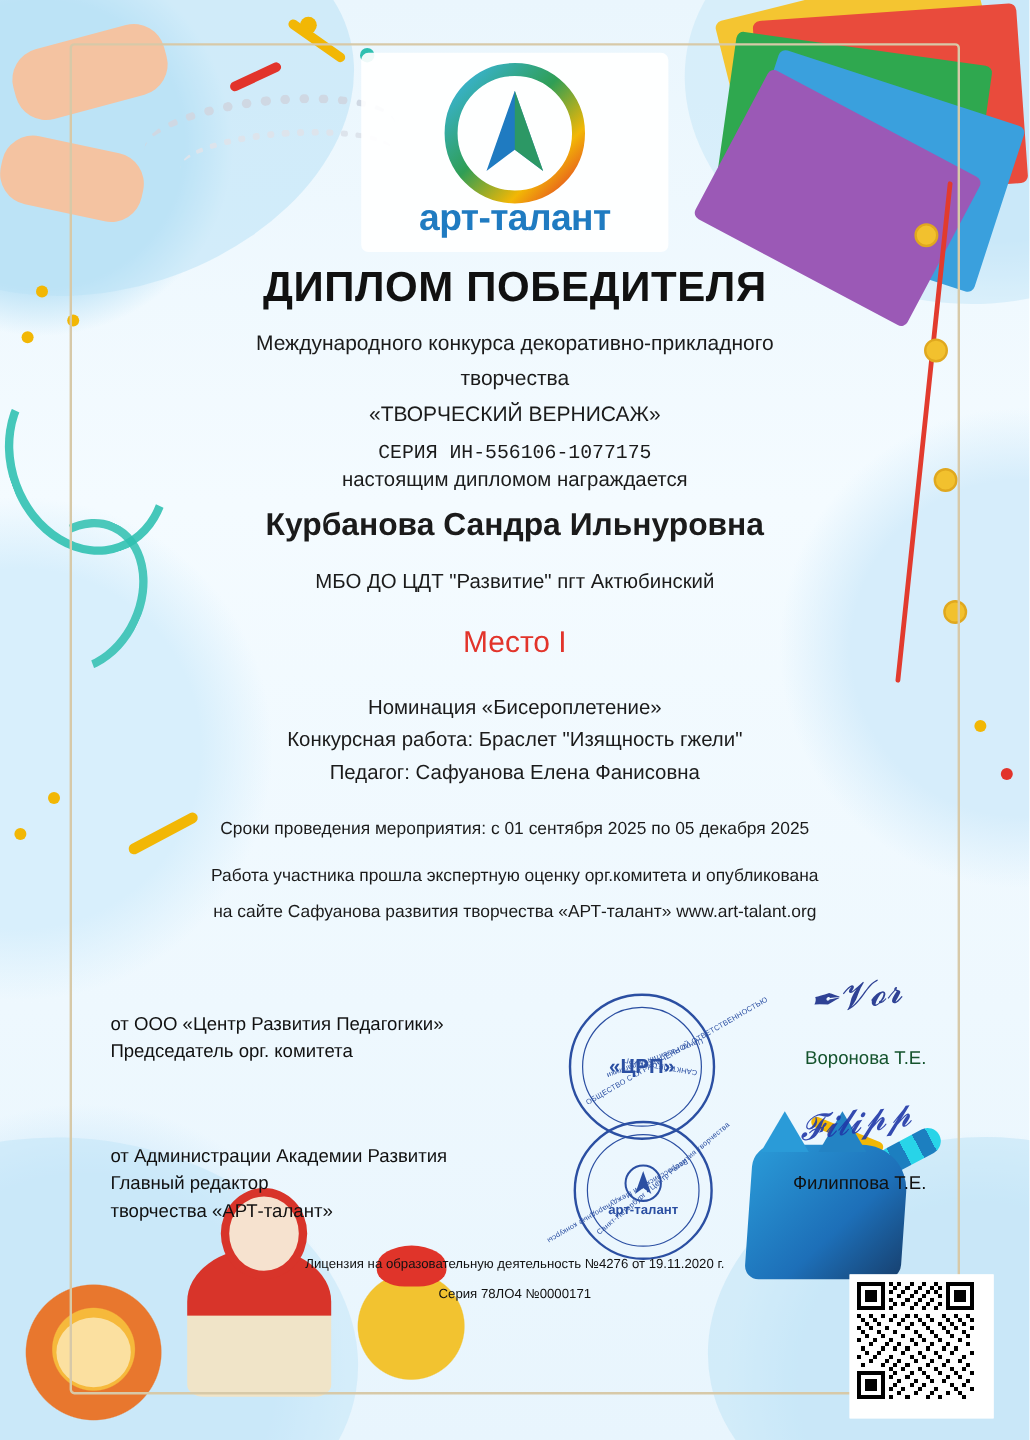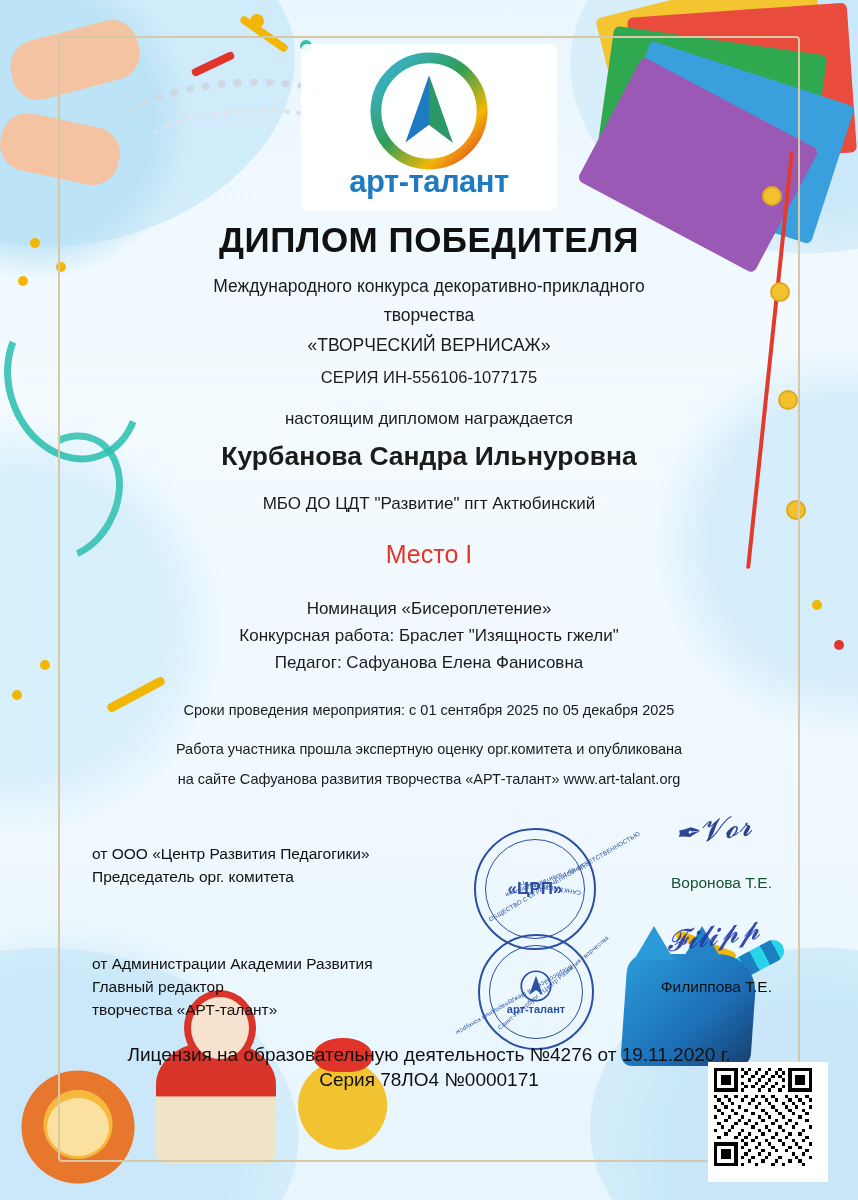--- a/index.html
+++ b/index.html
@@ -178,21 +178,22 @@
     line-height: 25px;
     margin: 0 0 4px;
   }
   .contest-name {
     font-size: 17.5px;
     line-height: 26px;
     margin: 0 0 10px;
   }
   .series {
     font-size: 16.5px;
-    margin: 8px 0 22px;
+    margin: 8px 0 3px;
+    font-family: Liberation Mono, monospace;
   }
   .awarded-line {
     font-size: 17px;
     margin: 0 0 12px;
   }
   .winner-name {
     font-size: 26.5px;
     font-weight: bold;
     margin: 0 0 22px;
   }
@@ -316,21 +317,21 @@
   .sig-1 { right: 28px; top: -16px; }
   .sig-2 { right: 20px; top: 92px; color: #2038a8; font-size: 28px; }
 
   
   .license {
     position: absolute;
     left: 78px;
     right: 78px;
     top: 1042px;
     text-align: center;
-    font-size: 19px;
+    font-size: 11px;
     line-height: 25px;
     color: #111;
   }
 
   
   .qr {
     position: absolute;
     right: 30px;
     bottom: 18px;
     width: 108px;

